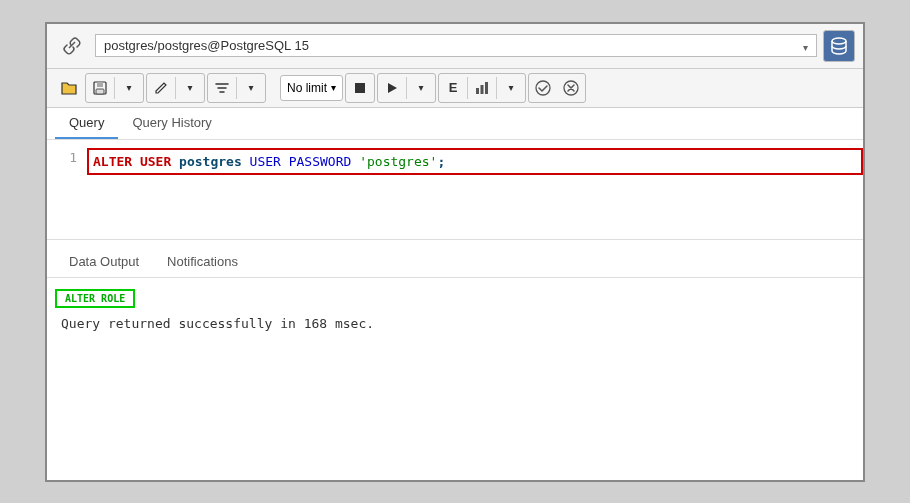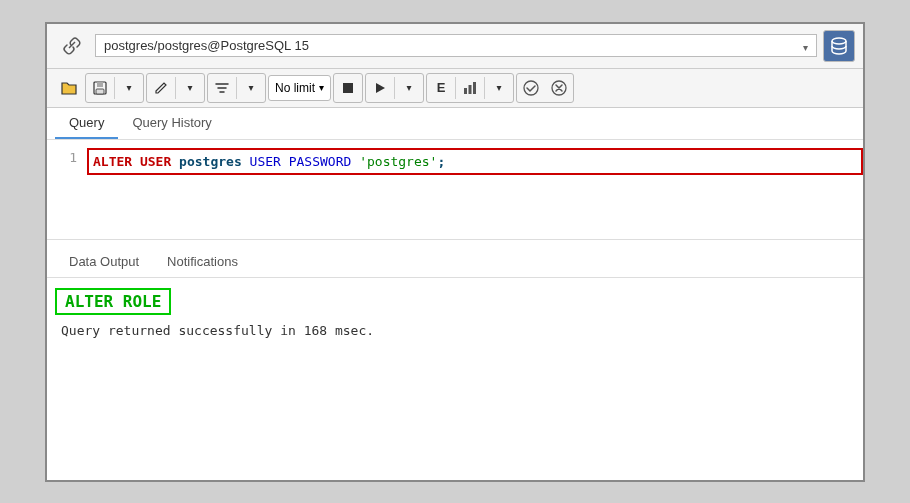--- a/index.html
+++ b/index.html
@@ -70,20 +70,21 @@
     .tb-dropdown {
       display: flex; align-items: center;
       border: 1px solid #bbb;
       border-radius: 3px;
       background: #fff;
       height: 26px;
       padding: 0 6px;
       font-size: 12px;
       cursor: pointer;
       gap: 4px;
+      margin-left: 12px;
     }
     .tb-group {
       display: flex; align-items: center;
       border: 1px solid #bbb;
       border-radius: 3px;
       overflow: hidden;
     }
     .tb-group .tb-btn {
       border: none;
       border-radius: 0;
@@ -169,21 +170,21 @@
     }
     .results-content {
       padding: 10px 8px;
     }
     .alter-role-badge {
       display: inline-block;
       border: 2px solid #00cc00;
       padding: 2px 8px;
       color: #00aa00;
       font-family: monospace;
-      font-size: 16px;
+      font-size: 10px;
       font-weight: bold;
       margin-bottom: 8px;
     }
     .query-success {
       font-size: 13px;
       color: #333;
       font-family: monospace;
       margin-left: 6px;
     }
   </style>

